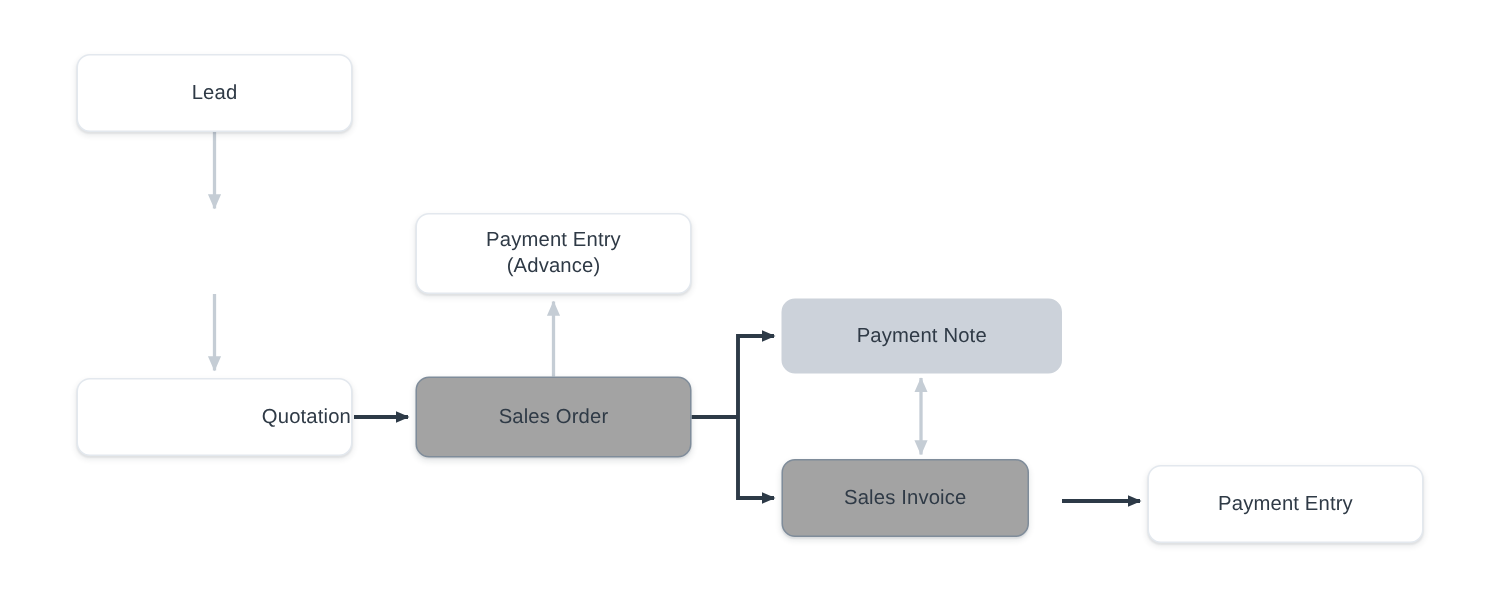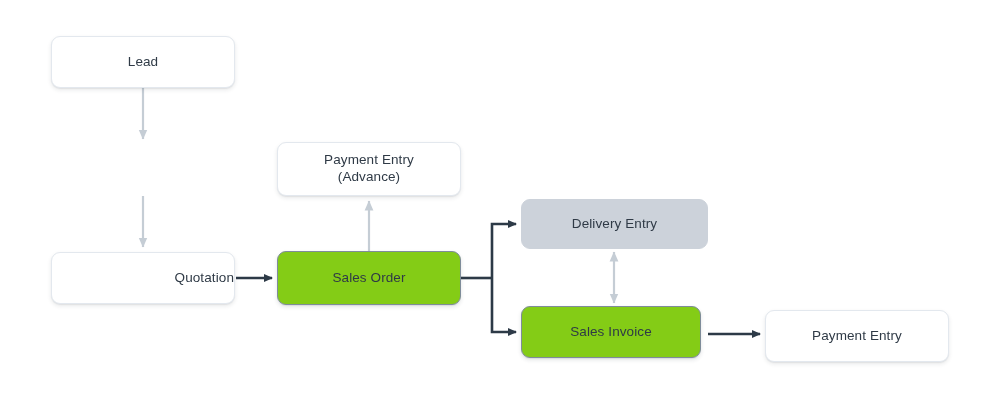--- a/index.html
+++ b/index.html
@@ -40,21 +40,21 @@
     letter-spacing: 0.1px;
     user-select: none;
     z-index: 2;
   }
   .node.plain {
     background: #ffffff;
     border: 1px solid #e3e8ee;
     box-shadow: 0 2px 4px rgba(25, 39, 52, 0.10), 0 1px 1px rgba(25, 39, 52, 0.06);
   }
   .node.outlined {
-    background: #84cc16;
+    background: #a3a3a3;
     border: 1.4px solid #7f8c9a;
     box-shadow: 0 2px 4px rgba(25, 39, 52, 0.12), 0 1px 1px rgba(25, 39, 52, 0.07);
   }
   .node.filled {
     background: #ccd2da;
     border: 1px solid #ccd2da;
     box-shadow: none;
     color: #2f3a46;
   }
   .node .label {
@@ -130,24 +130,24 @@
   <div class="node plain" style="left:277px; top:142px; width:184px; height:54px;">
     <span class="label">Payment Entry
 (Advance)</span>
   </div>
 
   <div class="node outlined" style="left:277px; top:251px; width:184px; height:54px;">
     <span class="label">Sales Order</span>
   </div>
 
   <div class="node filled" style="left:521px; top:199px; width:187px; height:50px;">
-    <span class="label">Delivery Entry</span>
+    <span class="label">Payment Note</span>
   </div>
 
-  <div class="node outlined" style="left:521px; top:306px; width:180px; height:52px;">
+  <div class="node outlined" style="left:521px; top:306px; width:165px; height:52px;">
     <span class="label">Sales Invoice</span>
   </div>
 
   <div class="node plain" style="left:765px; top:310px; width:184px; height:52px;">
     <span class="label">Payment Entry</span>
   </div>
 
 </div>
 
 </body></html>

